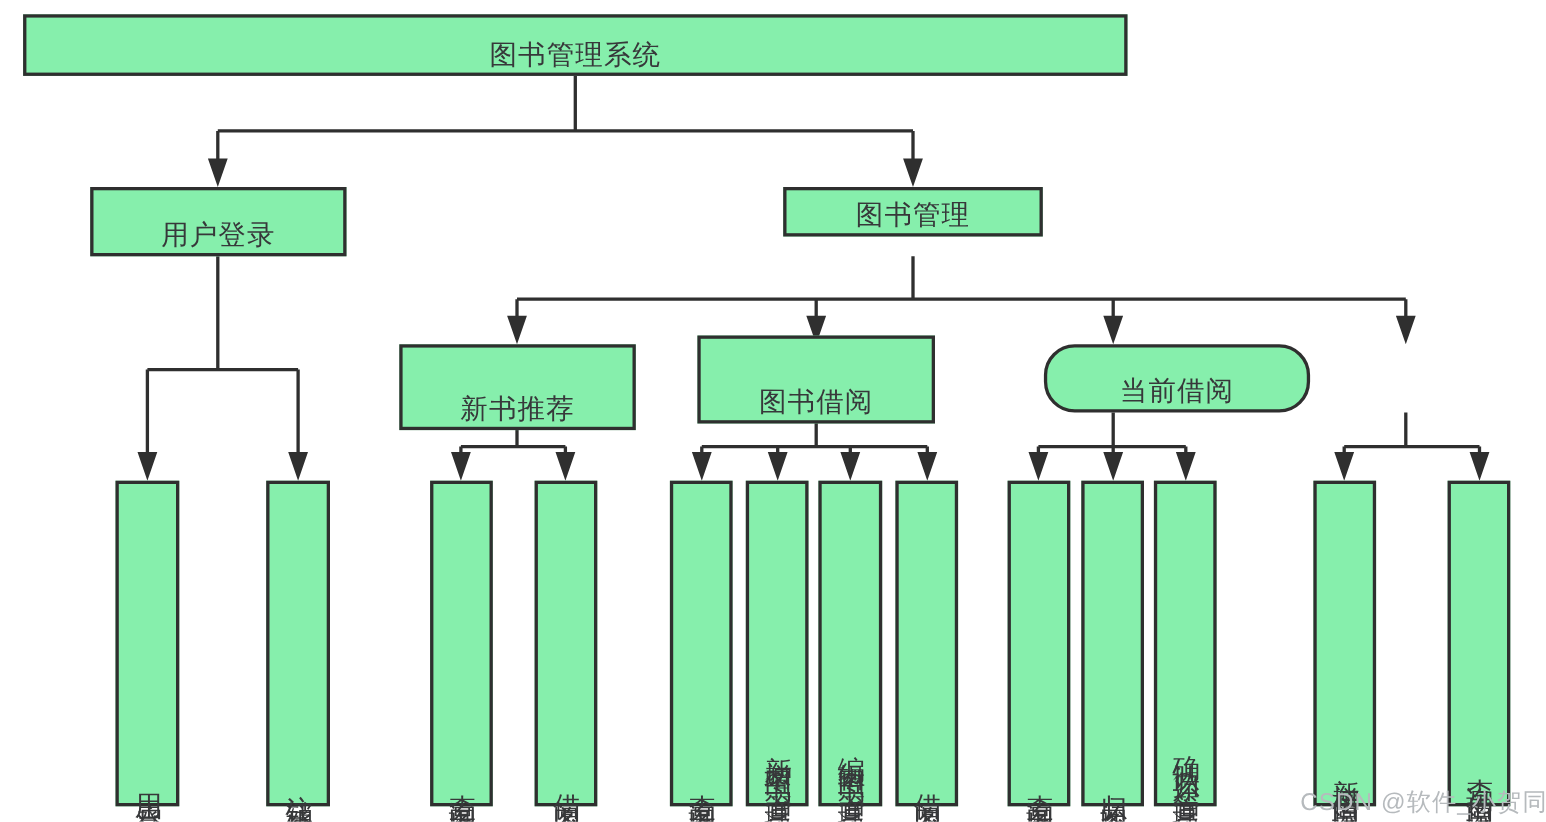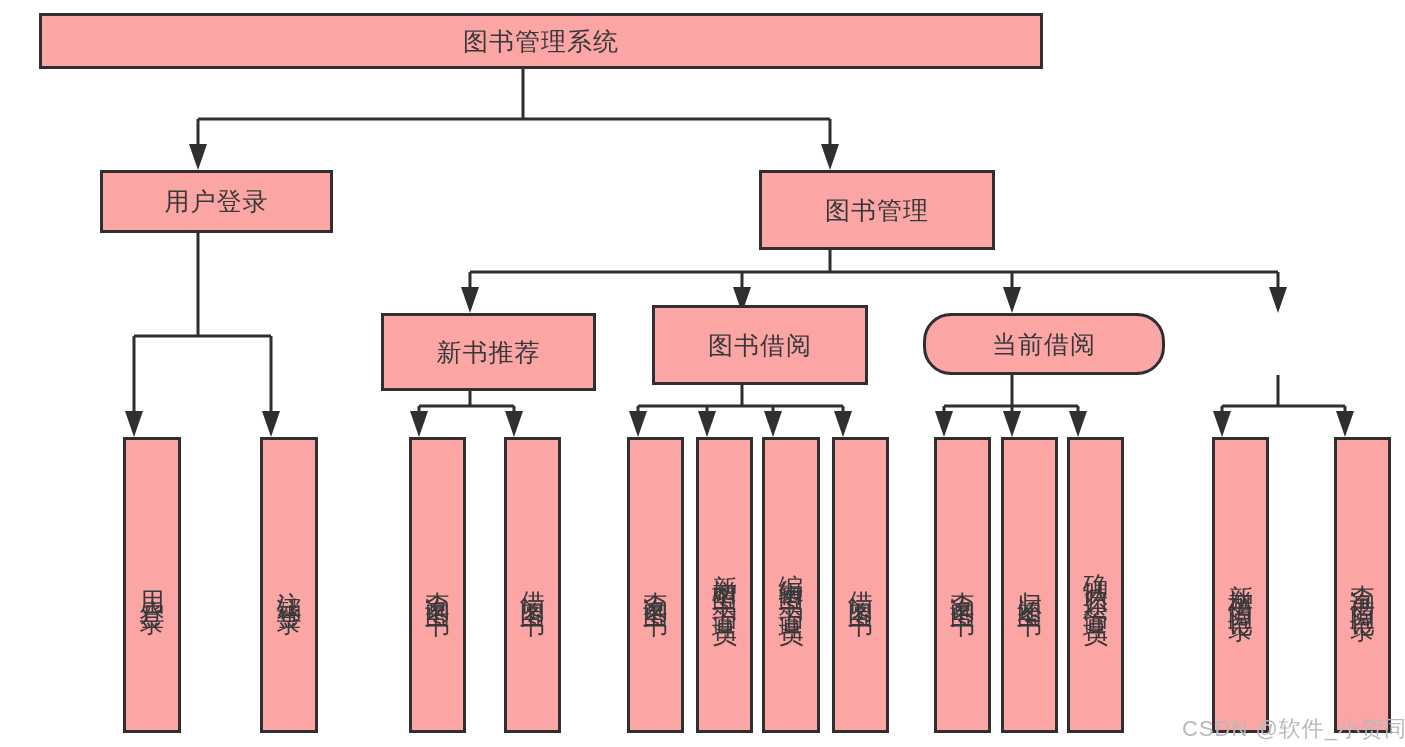--- a/index.html
+++ b/index.html
@@ -22,27 +22,26 @@
     stroke-width: 3;
     fill: none;
   }
   .head {
     fill: var(--line, #2f2f2f);
     stroke: none;
   }
   .node {
     position: absolute;
     box-sizing: border-box;
-    background: #fca5a5;
+    background: #86efac;
     border: 3px solid var(--line, #2f2f2f);
     display: flex;
-    align-items: center;
+    align-items: flex-end;
     justify-content: center;
     z-index: 2;
-    margin-left: 18px;
   }
   .node.h span {
     font-size: 25px;
     color: var(--text, #37383a);
     letter-spacing: 1px;
     white-space: nowrap;
   }
   .node.v span {
     writing-mode: vertical-lr;
     font-size: 25px;
@@ -98,31 +97,31 @@
     </g>
   </svg>
 
   <div class="node h" style="left:21px; top:13px; width:1004px; height:56px;">
     <span>图书管理系统</span>
   </div>
 
   <div class="node h" style="left:82px; top:170px; width:233px; height:63px;">
     <span>用户登录</span>
   </div>
-  <div class="node h" style="left:741px; top:170px; width:236px; height:80px;">
+  <div class="node h" style="left:712px; top:170px; width:236px; height:45px;">
     <span>图书管理</span>
   </div>
 
   <div class="node h" style="left:363px; top:313px; width:215px; height:78px;">
     <span>新书推荐</span>
   </div>
   <div class="node h" style="left:634px; top:305px; width:216px; height:80px;">
     <span>图书借阅</span>
   </div>
-  <div class="node h" style="left:905px; top:313px; width:242px; height:62px;border-radius:28px;">
+  <div class="node h" style="left:949px; top:313px; width:242px; height:62px;border-radius:28px;">
     <span>当前借阅</span>
   </div>
 
   <div class="node v" style="left:105px; top:437px; width:58px; height:296px;">
     <span>用户登录</span>
   </div>
   <div class="node v" style="left:242px; top:437px; width:58px; height:296px;">
     <span>注销登录</span>
   </div>
 

